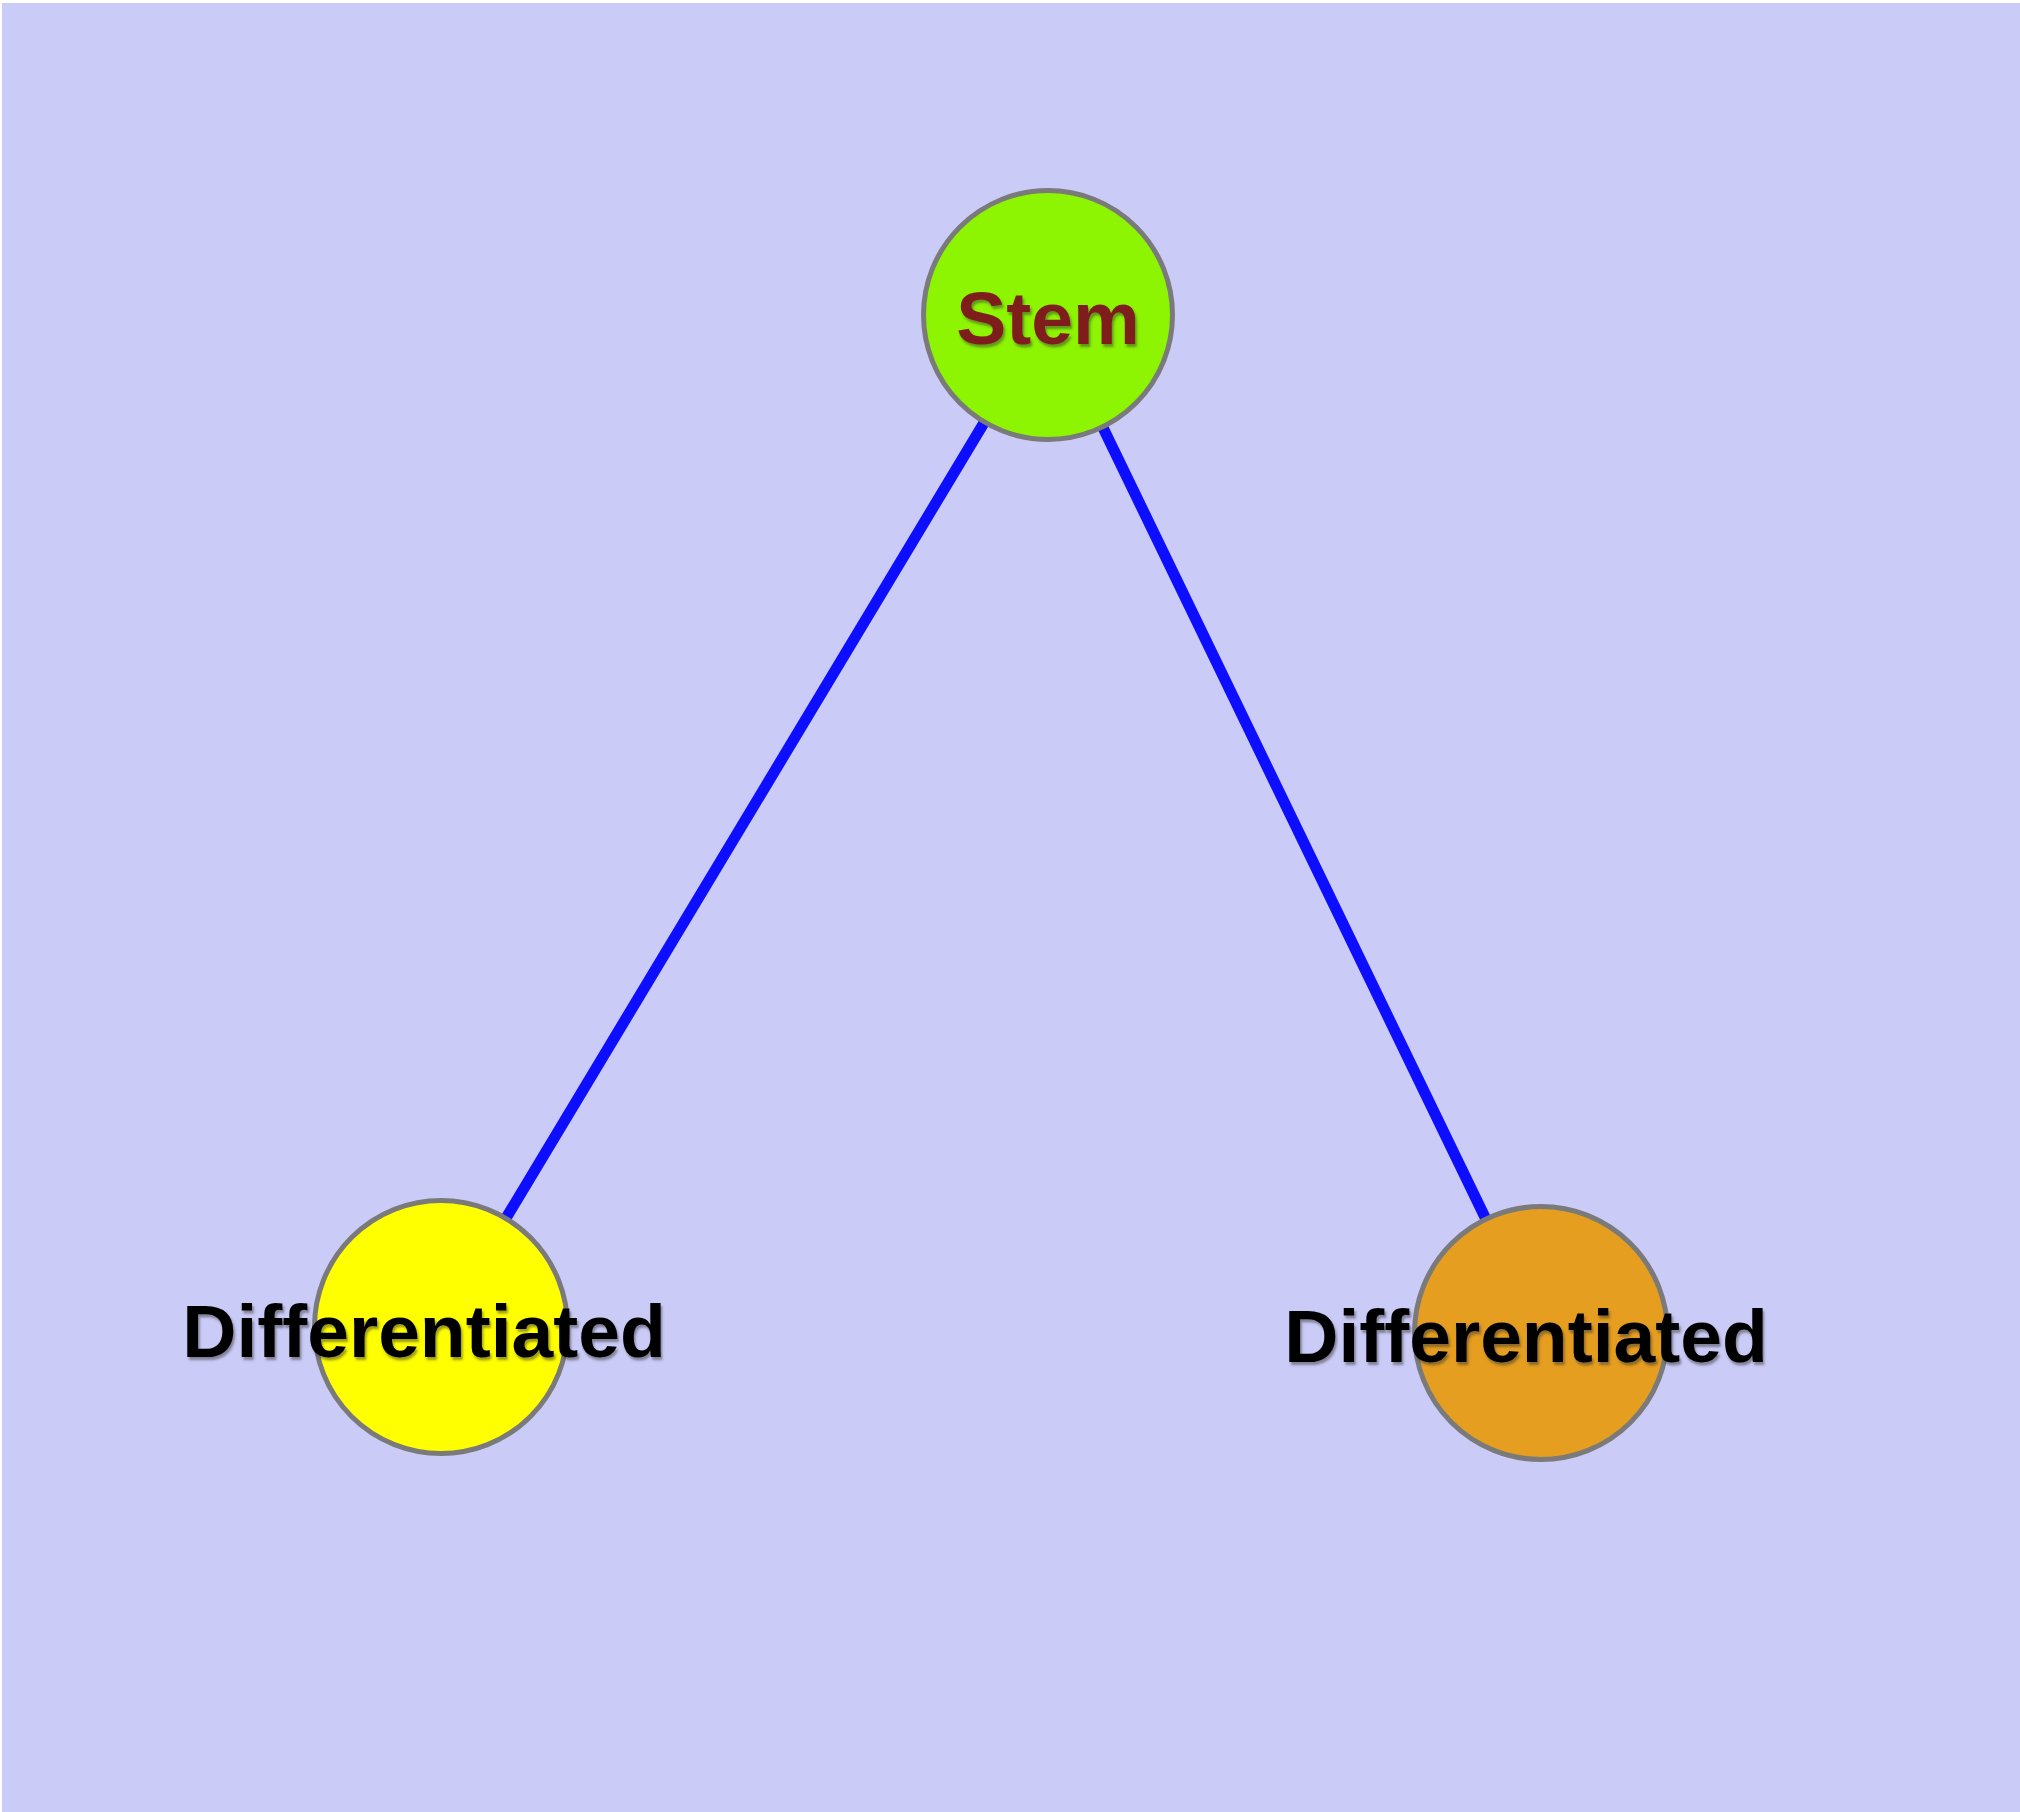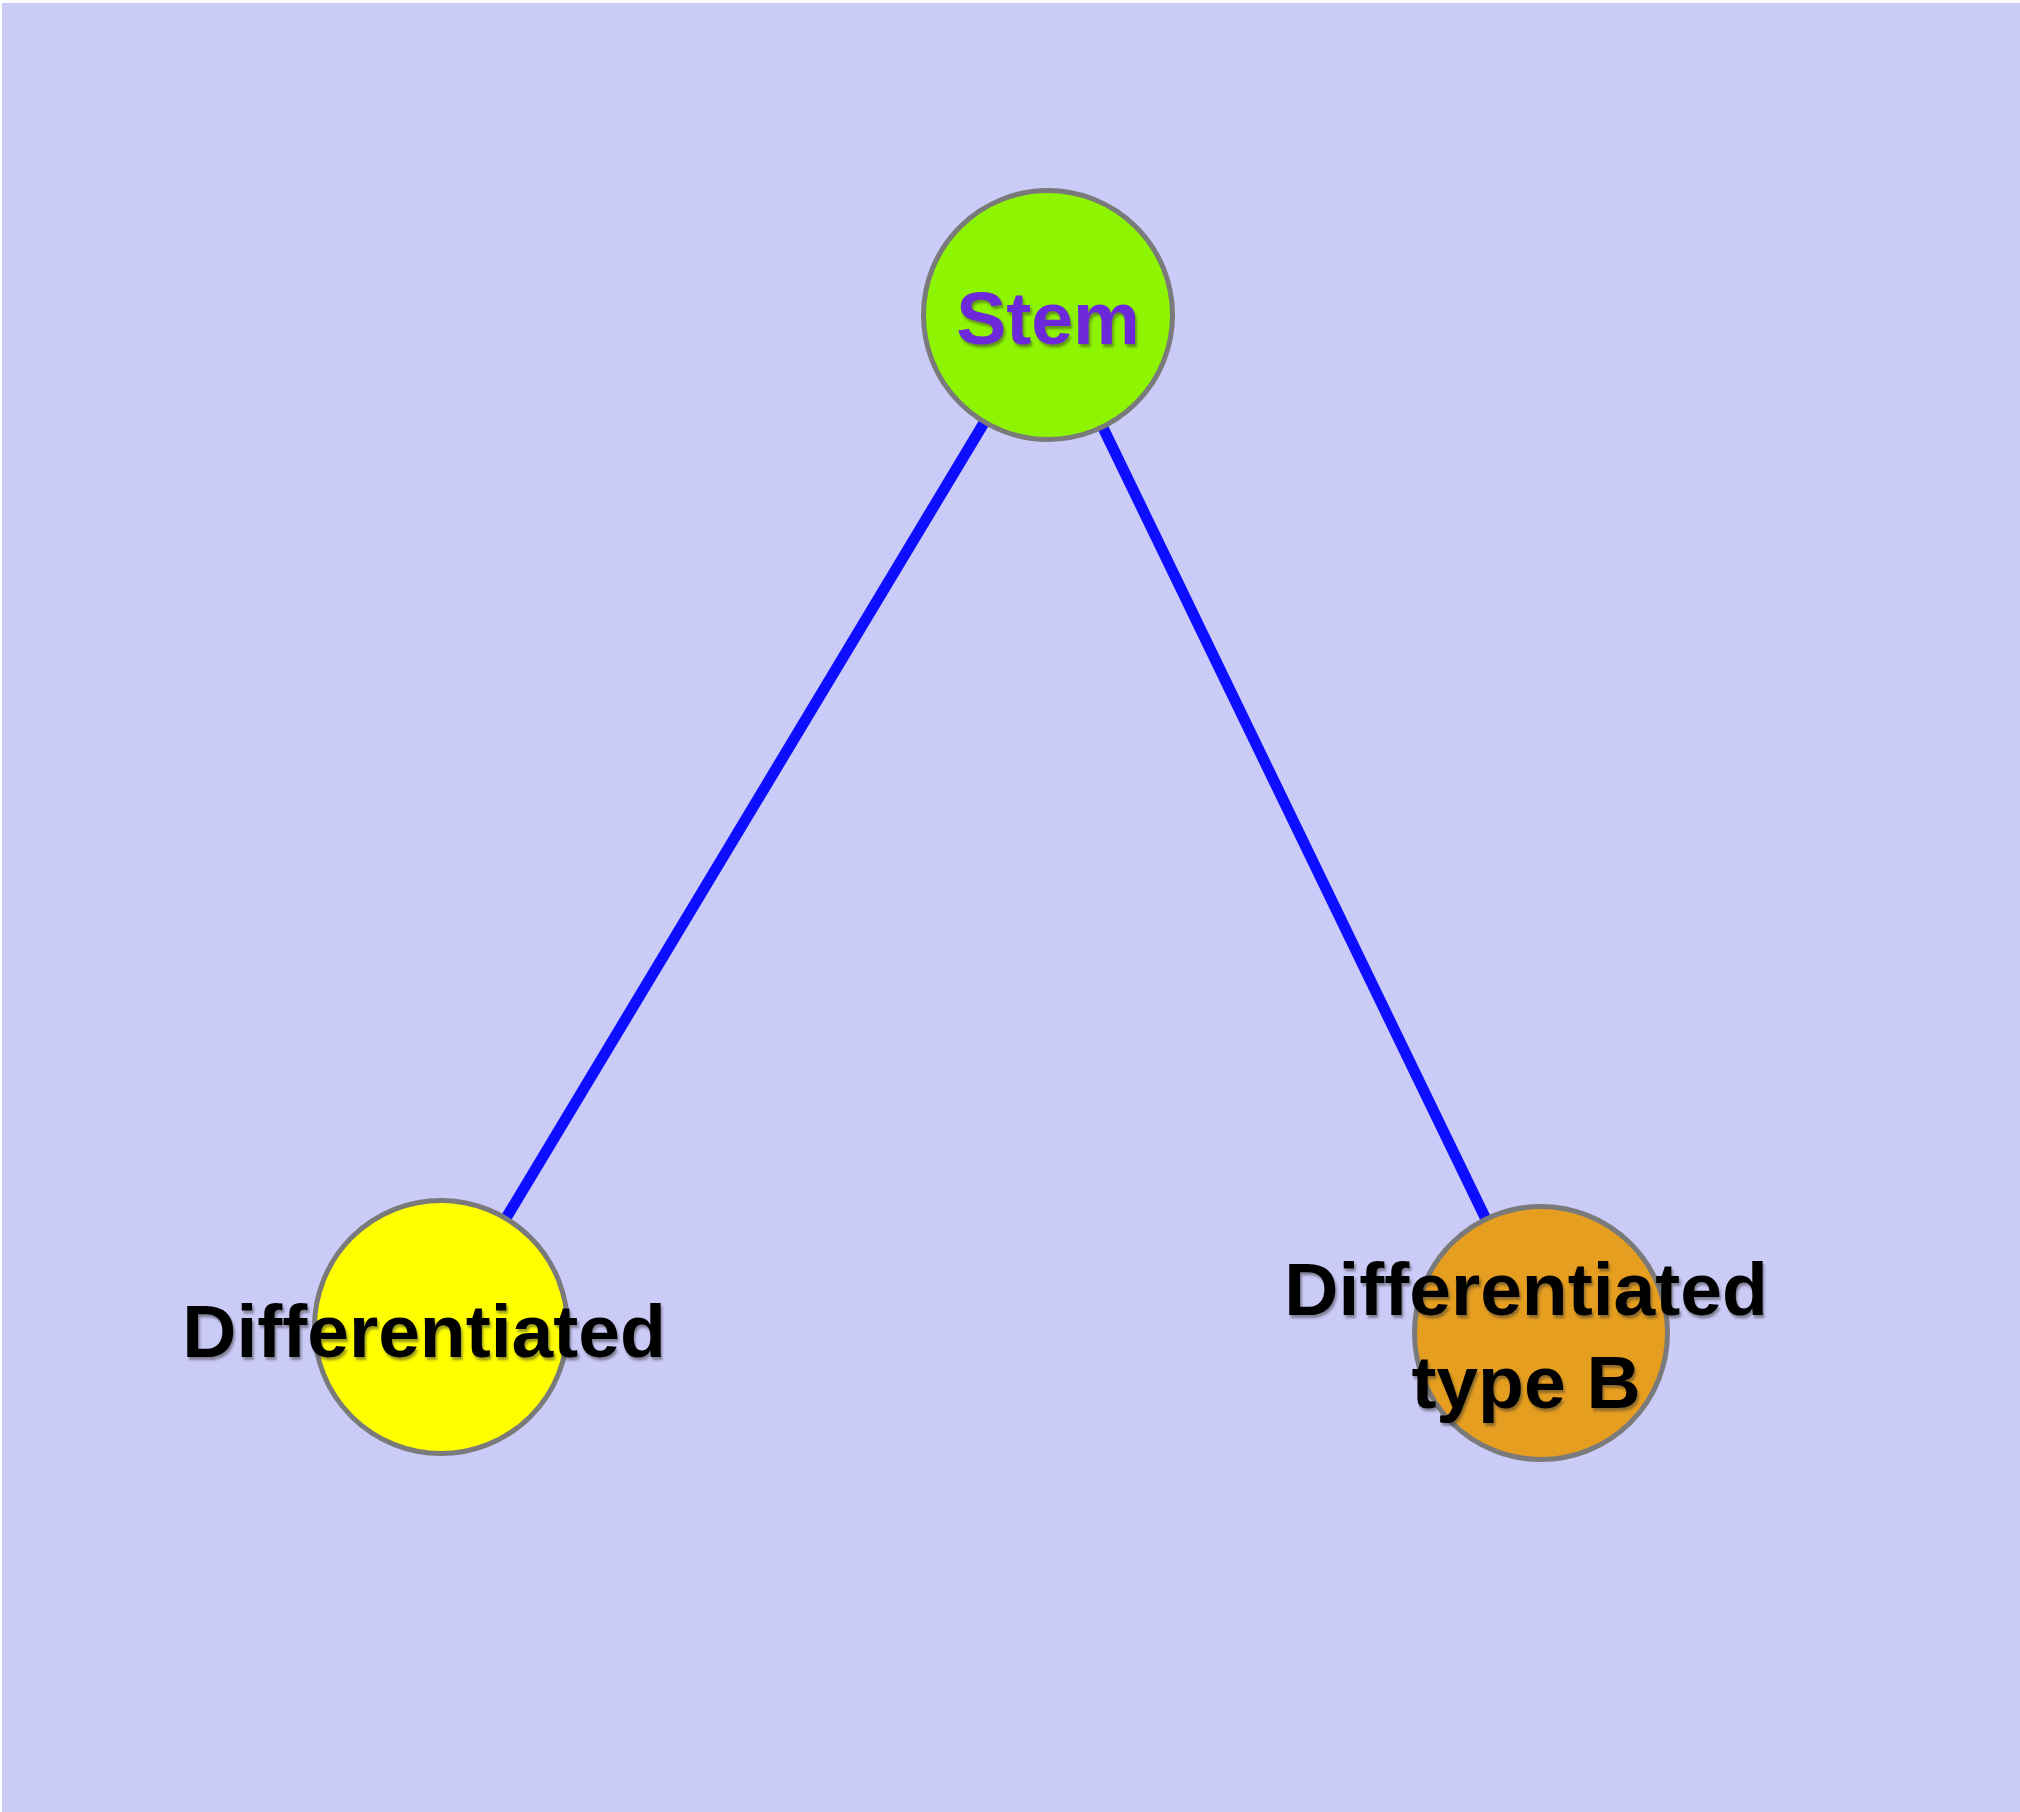--- a/index.html
+++ b/index.html
@@ -59,29 +59,28 @@
 
   <svg id="edges-svg" viewBox="0 0 2384 2138" xmlns="http://www.w3.org/2000/svg">
     <line class="graph-edge" x1="1237" y1="372" x2="520" y2="1565" stroke="#0D0DFF" stroke-width="13"></line>
     <line class="graph-edge" x1="1237" y1="372" x2="1818" y2="1573" stroke="#0D0DFF" stroke-width="13"></line>
   </svg>
 
   <div class="graph-node" style="left: 921px; top: 188px; width: 254px; height: 254px; background: rgb(141, 244, 2); border-width: 5.1px; border-color: rgb(122, 122, 122);"></div>
   <div class="graph-node" style="left: 312px; top: 1198px; width: 258px; height: 258px; background: rgb(255, 255, 0); border-width: 5.1px; border-color: rgb(122, 122, 122);"></div>
   <div class="graph-node" style="left: 1412px; top: 1204px; width: 258px; height: 258px; background: rgb(229, 158, 31); border-width: 5.1px; border-color: rgb(122, 122, 122);"></div>
 
-  <div class="node-label" style="left: 1048px; top: 318px; color: #6d28d9;">
+  <div class="node-label" style="left: 1048px; top: 318px; color: #7f1d1d;">
     <span>Stem</span>
 
   </div>
   <div class="node-label" style="left: 424px; top: 1331px; color: rgb(0, 0, 0);">
     <span>Differentiated</span>
   </div>
   <div class="node-label" style="left: 1526px; top: 1336px; color: rgb(0, 0, 0);">
     <span>Differentiated</span>
-    <span>type B</span>
   </div>
 
   <div id="strip-top" class="edge-strip" style="background: rgb(255, 255, 255);"></div>
   <div id="strip-left" class="edge-strip" style="background: rgb(255, 255, 255);"></div>
 
 </div>
 
 
 </body></html>

